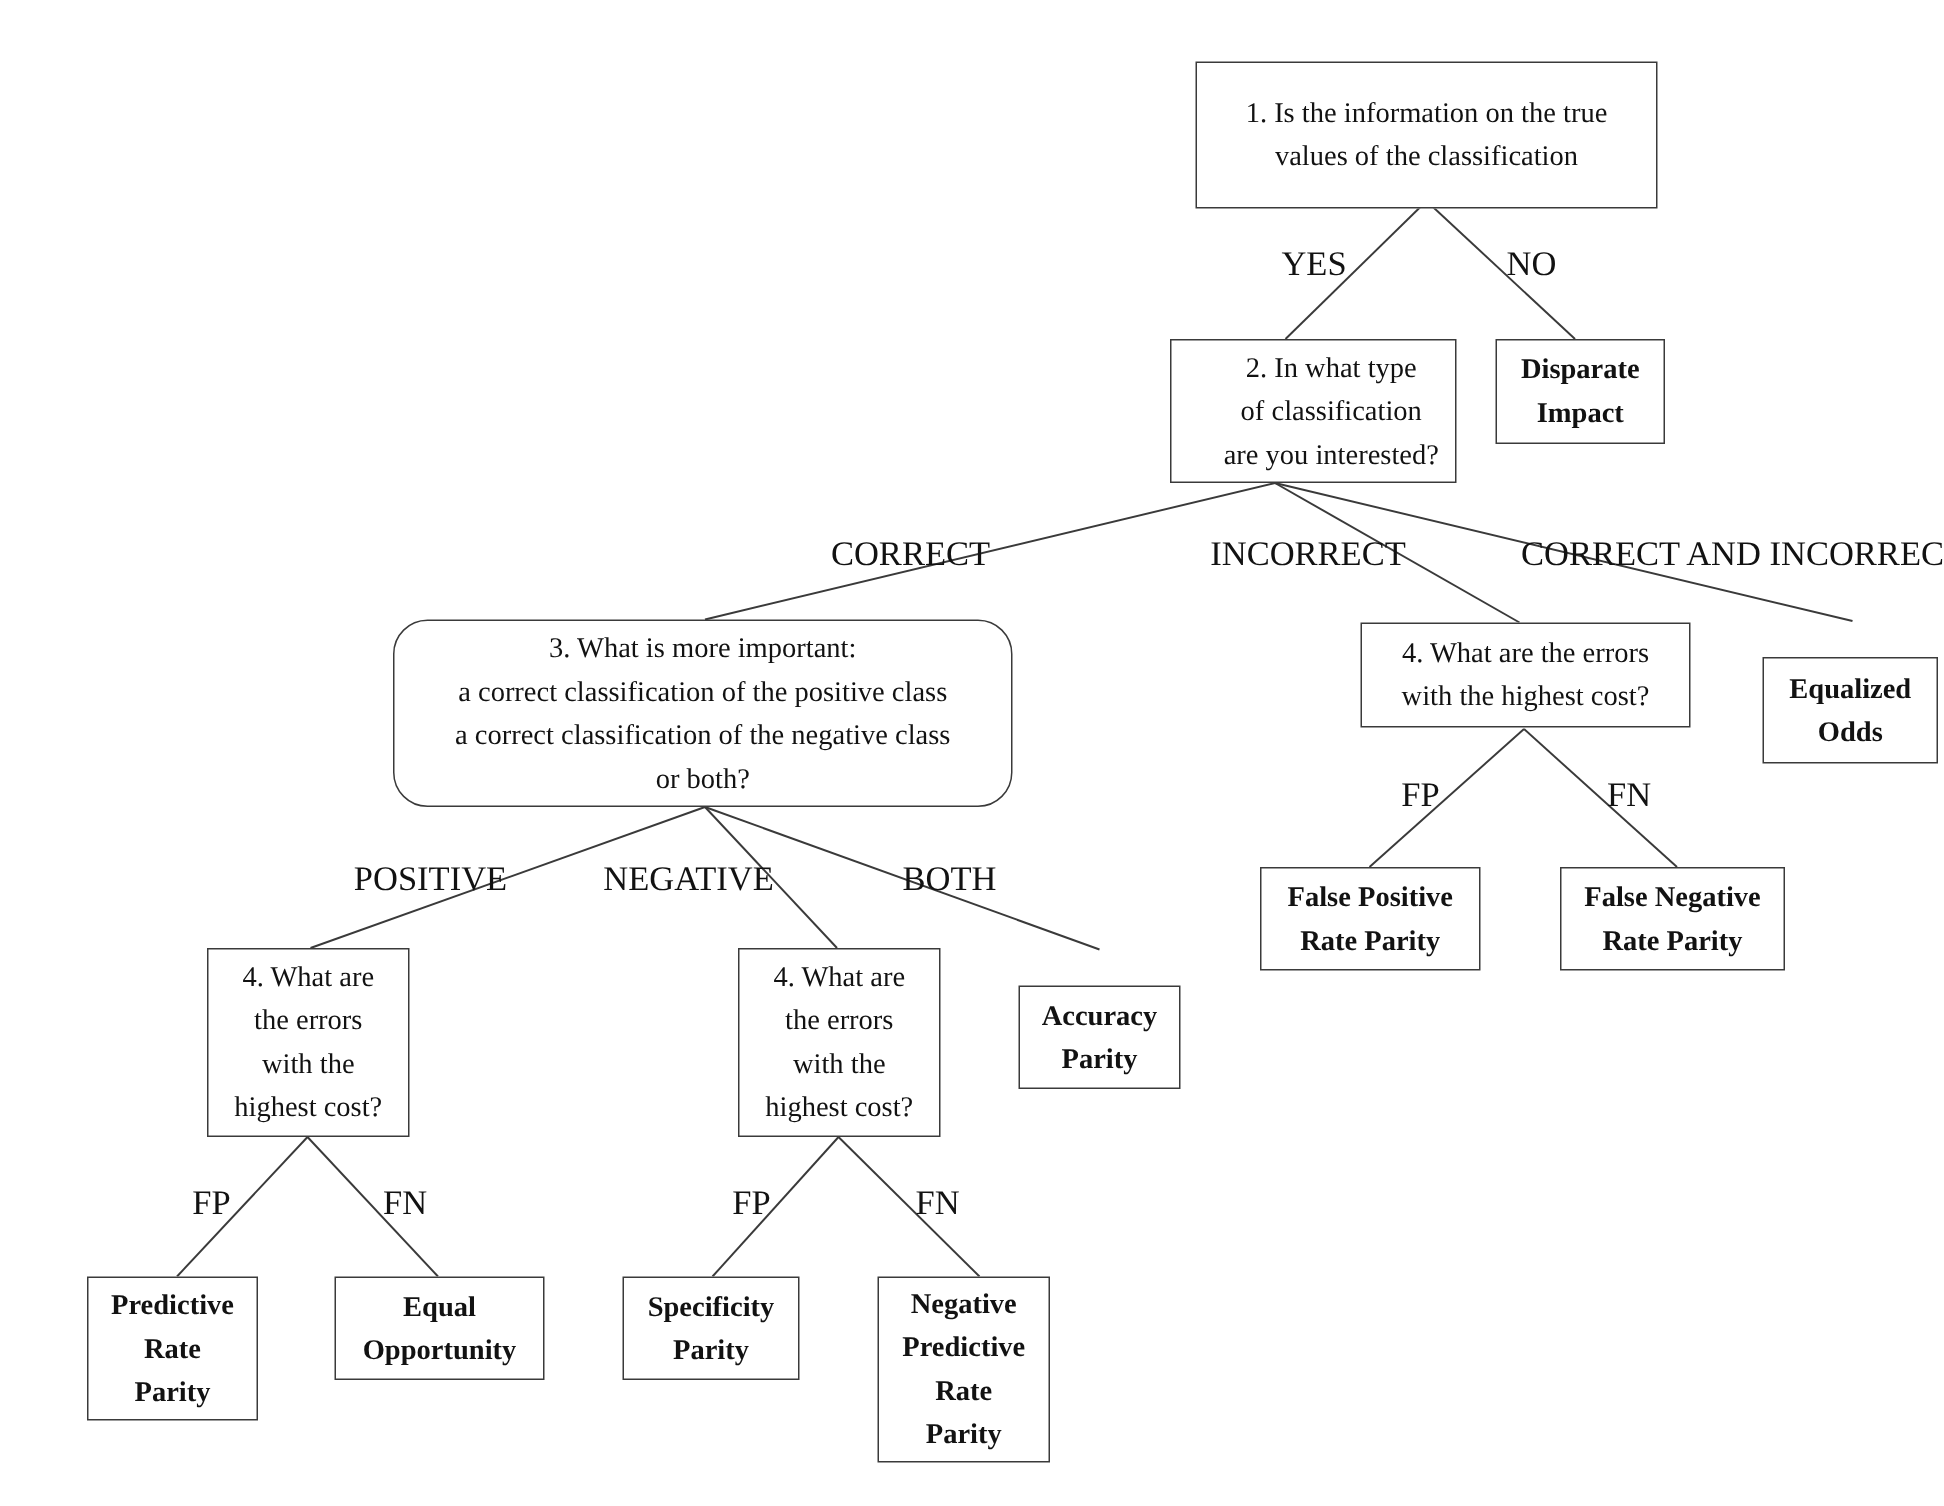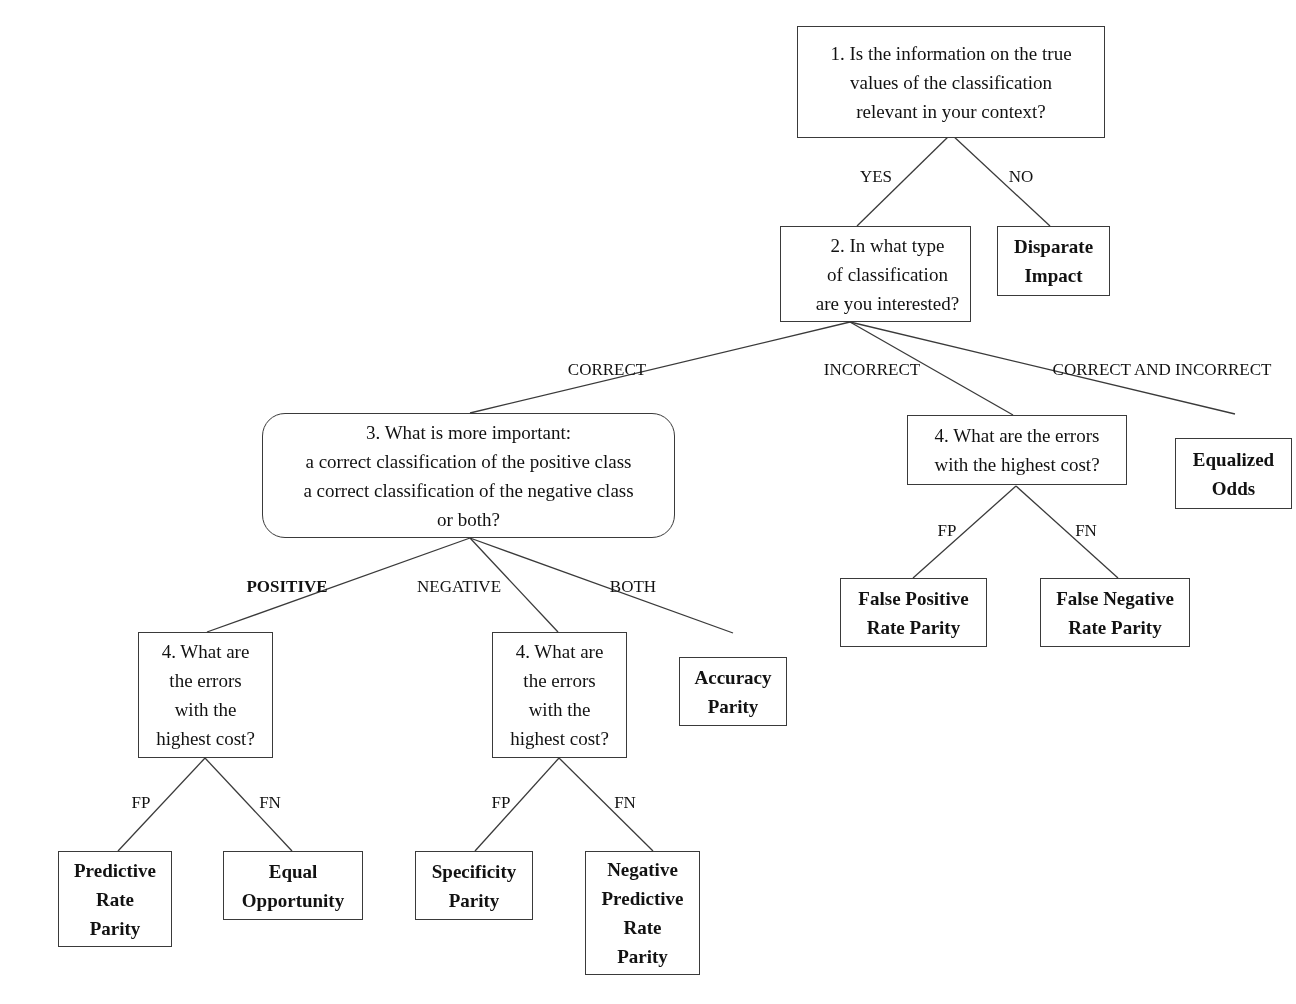--- a/index.html
+++ b/index.html
@@ -44,21 +44,21 @@
     font-size: 19px;
     line-height: 29px;
   }
   .node.outcome .line {
     font-weight: bold;
   }
   .edge-label {
     position: absolute;
     transform: translate(-50%, -50%);
     white-space: nowrap;
-    font-size: 17px;
+    font-size: 23px;
     line-height: 17px;
     color: var(--text, #121212);
     text-align: center;
   }
 </style>
 </head>
 <body>
 
 <div id="stage" style="--bg: #ffffff; --border: #3a3a3a; --line: #3a3a3a; --text: #121212;">
   <svg id="connector-svg" viewBox="0 0 1296 1004" xmlns="http://www.w3.org/2000/svg">
@@ -75,33 +75,32 @@
       <line x1="559" y1="758" x2="475" y2="851"></line>
       <line x1="559" y1="758" x2="653" y2="851"></line>
       <line x1="1016" y1="486" x2="913" y2="578"></line>
       <line x1="1016" y1="486" x2="1118" y2="578"></line>
     </svg>
 <span class="edge-label" style="left: 876px; top: 176px;">YES</span>
     <span class="edge-label" style="left: 1021px; top: 176px;">NO</span>
     <span class="edge-label" style="left: 607px; top: 369px;">CORRECT</span>
     <span class="edge-label" style="left: 872px; top: 369px;">INCORRECT</span>
     <span class="edge-label" style="left: 1162px; top: 369px;">CORRECT AND INCORRECT</span>
-    <span class="edge-label" style="left: 287px; top: 586px; font-weight: bold;">POSITIVE</span>
+    <span class="edge-label" style="left: 287px; top: 586px;">POSITIVE</span>
     <span class="edge-label" style="left: 459px; top: 586px;">NEGATIVE</span>
     <span class="edge-label" style="left: 633px; top: 586px;">BOTH</span>
     <span class="edge-label" style="left: 141px; top: 802px;">FP</span>
     <span class="edge-label" style="left: 270px; top: 802px;">FN</span>
     <span class="edge-label" style="left: 501px; top: 802px;">FP</span>
     <span class="edge-label" style="left: 625px; top: 802px;">FN</span>
     <span class="edge-label" style="left: 947px; top: 530px;">FP</span>
     <span class="edge-label" style="left: 1086px; top: 530px;">FN</span>
-    <div class="node question" style="left: 797px; top: 26px; width: 308px; height: 112px; text-align: right;">
+    <div class="node question" style="left: 797px; top: 41px; width: 308px; height: 98px; text-align: right;">
       <div class="line">1. Is the information on the true</div>
       <div class="line">values of the classification</div>
-      <div class="line">relevant in your context?</div>
     </div>
     <div class="node question" style="left: 780px; top: 226px; width: 191px; height: 96px; padding-left: 24px;">
       <div class="line">2. In what type</div>
       <div class="line">of classification</div>
       <div class="line">are you interested?</div>
     </div>
     <div class="node outcome" style="left: 997px; top: 226px; width: 113px; height: 70px;">
       <div class="line">Disparate</div>
       <div class="line">Impact</div>
     </div>

